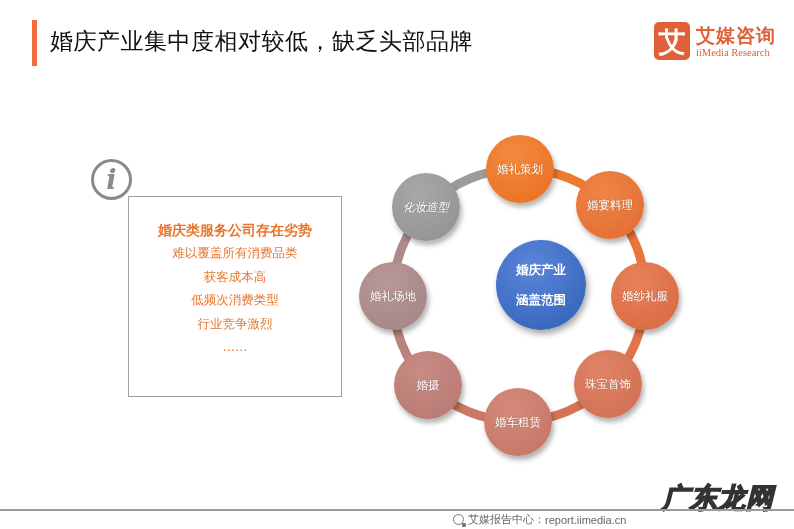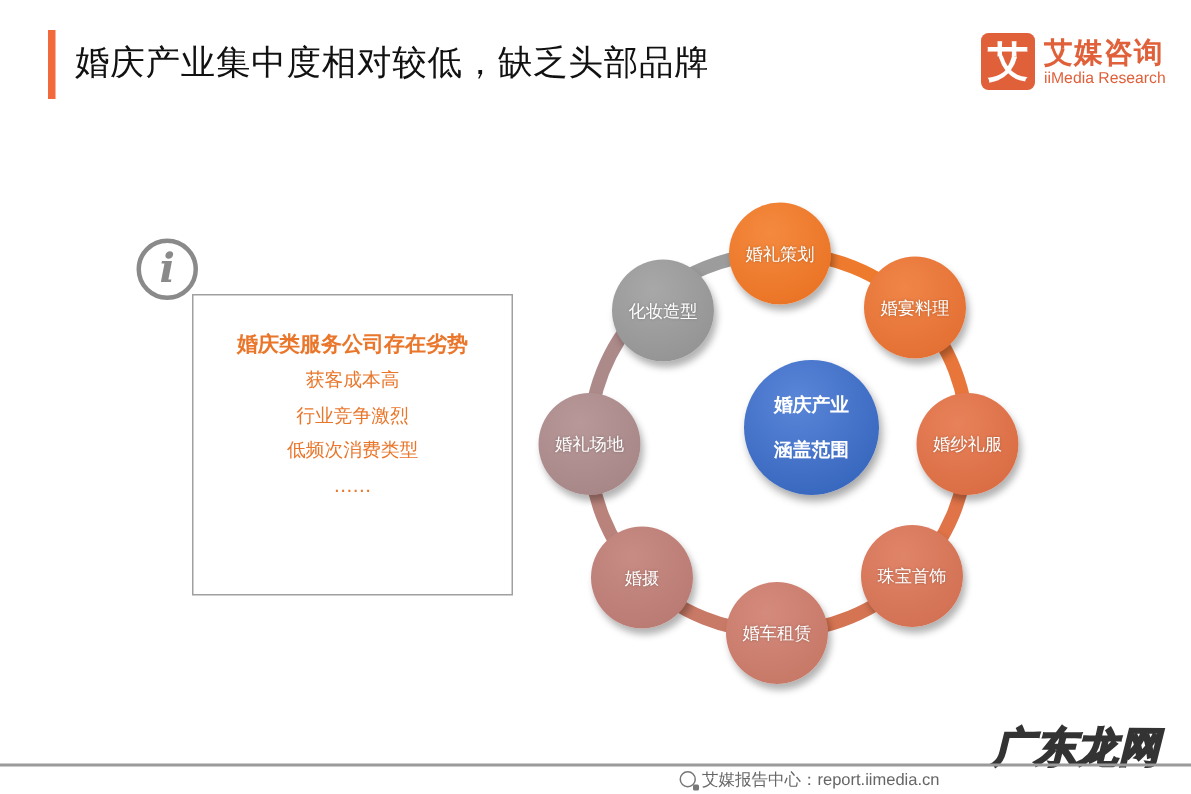--- a/index.html
+++ b/index.html
@@ -6,21 +6,21 @@
     html, body { width: 794px; height: 529px; background: #ffffff; overflow: hidden; }
     body { position: relative; font-family: "DejaVu Sans", "Liberation Sans", sans-serif; }
 
     .title-bar { position: absolute; left: 32px; top: 20px; width: 5px; height: 46px; background: #f26a3c; }
     .title { position: absolute; left: 50px; top: 26px; font-size: 23px; color: #111; letter-spacing: 0.5px; font-weight: normal; white-space: nowrap; }
 
     .logo { position: absolute; left: 654px; top: 22px; display: flex; align-items: center; }
     .logo-mark { width: 36px; height: 38px; background: #e0603a; border-radius: 5px; color: #fff; font-size: 27px; font-weight: bold; display: flex; align-items: center; justify-content: center; line-height: 1; }
     .logo-text { margin-left: 6px; display: flex; flex-direction: column; justify-content: space-between; }
     .logo-cn { color: #e0603a; font-size: 19px; font-weight: bold; letter-spacing: 1px; line-height: 22px; }
-    .logo-en { color: #e0603a; font-size: 10.5px; line-height: 13px; font-family: Liberation Sans, sans-serif; }
+    .logo-en { color: #e0603a; font-size: 10.5px; line-height: 13px; font-family: Liberation Serif, serif; }
 
     .info-icon { position: absolute; left: 91px; top: 159px; width: 41px; height: 41px; border: 3px solid #8a8a8a; border-radius: 50%; background: #fff; display: flex; align-items: center; justify-content: center; color: #8a8a8a; font-family: "DejaVu Serif", serif; font-style: italic; font-size: 27px; font-weight: bold; z-index: 2; }
     .info-box { position: absolute; left: 128px; top: 196px; width: 214px; height: 201px; border: 1px solid #a0a0a0; background: #fff; }
     .info-lines { position: absolute; left: 0; right: 0; top: 22px; text-align: center; color: #e9762b; }
     .info-heading { font-size: 14px; font-weight: bold; line-height: 22px; }
     .info-item { font-size: 12.5px; line-height: 23.5px; }
 
     .ring-svg { position: absolute; left: 0; top: 0; }
 
     .node { position: absolute; border-radius: 50%; display: flex; align-items: center; justify-content: center; color: #fff; font-size: 11.5px; text-align: center; box-shadow: 2px 4px 5px rgba(0,0,0,0.30); text-shadow: 0 0 2px rgba(0,0,0,0.25); }
@@ -44,23 +44,24 @@
   <div class="logo-mark">艾</div>
   <div class="logo-text">
     <span class="logo-cn">艾媒咨询</span>
     <span class="logo-en">iiMedia Research</span>
   </div>
 </div>
 
 <div class="info-box">
   <div class="info-lines">
     <div class="info-heading">婚庆类服务公司存在劣势</div>
+    <div class="info-item">难以覆盖所有消费品类</div>
     <div class="info-item">获客成本高</div>
+    <div class="info-item">低频次消费类型</div>
     <div class="info-item">行业竞争激烈</div>
-    <div class="info-item">低频次消费类型</div>
     <div class="info-item">……</div>
   </div>
 </div>
 <div class="info-icon">i</div>
 
 <svg class="ring-svg" width="794" height="529">
   <defs>
     <linearGradient id="ringGrad" x1="0" y1="0" x2="1" y2="1">
       <stop offset="0" stop-color="#9d9d9d"></stop>
       <stop offset="0.35" stop-color="#ee7a2e"></stop>
@@ -97,21 +98,21 @@
 </div>
 <div class="node" style="left:484px; top:388px; width:68px; height:68px; background: radial-gradient(circle at 40% 30%, #d48a7c, #c47462);">
   <span>婚车租赁</span>
 </div>
 <div class="node" style="left:394px; top:351px; width:68px; height:68px; background: radial-gradient(circle at 40% 30%, #c88c84, #b5766e); justify-content: center;">
   <span>婚摄</span>
 </div>
 <div class="node" style="left:359px; top:262px; width:68px; height:68px; background: radial-gradient(circle at 40% 30%, #b89898, #a28282);">
   <span>婚礼场地</span>
 </div>
-<div class="node" style="left:408px; top:173px; width:68px; height:68px; background: radial-gradient(circle at 40% 30%, #a8a8a8, #8f8f8f);">
+<div class="node" style="left:392px; top:173px; width:68px; height:68px; background: radial-gradient(circle at 40% 30%, #a8a8a8, #8f8f8f); font-style: italic;">
   <span>化妆造型</span>
 </div>
 
 <div class="watermark">广东龙网</div>
 
 <div class="footer-line"></div>
 <div class="footer">
   <span class="footer-icon"></span>
   <span>艾媒报告中心：</span>
   <span>report.iimedia.cn</span>

